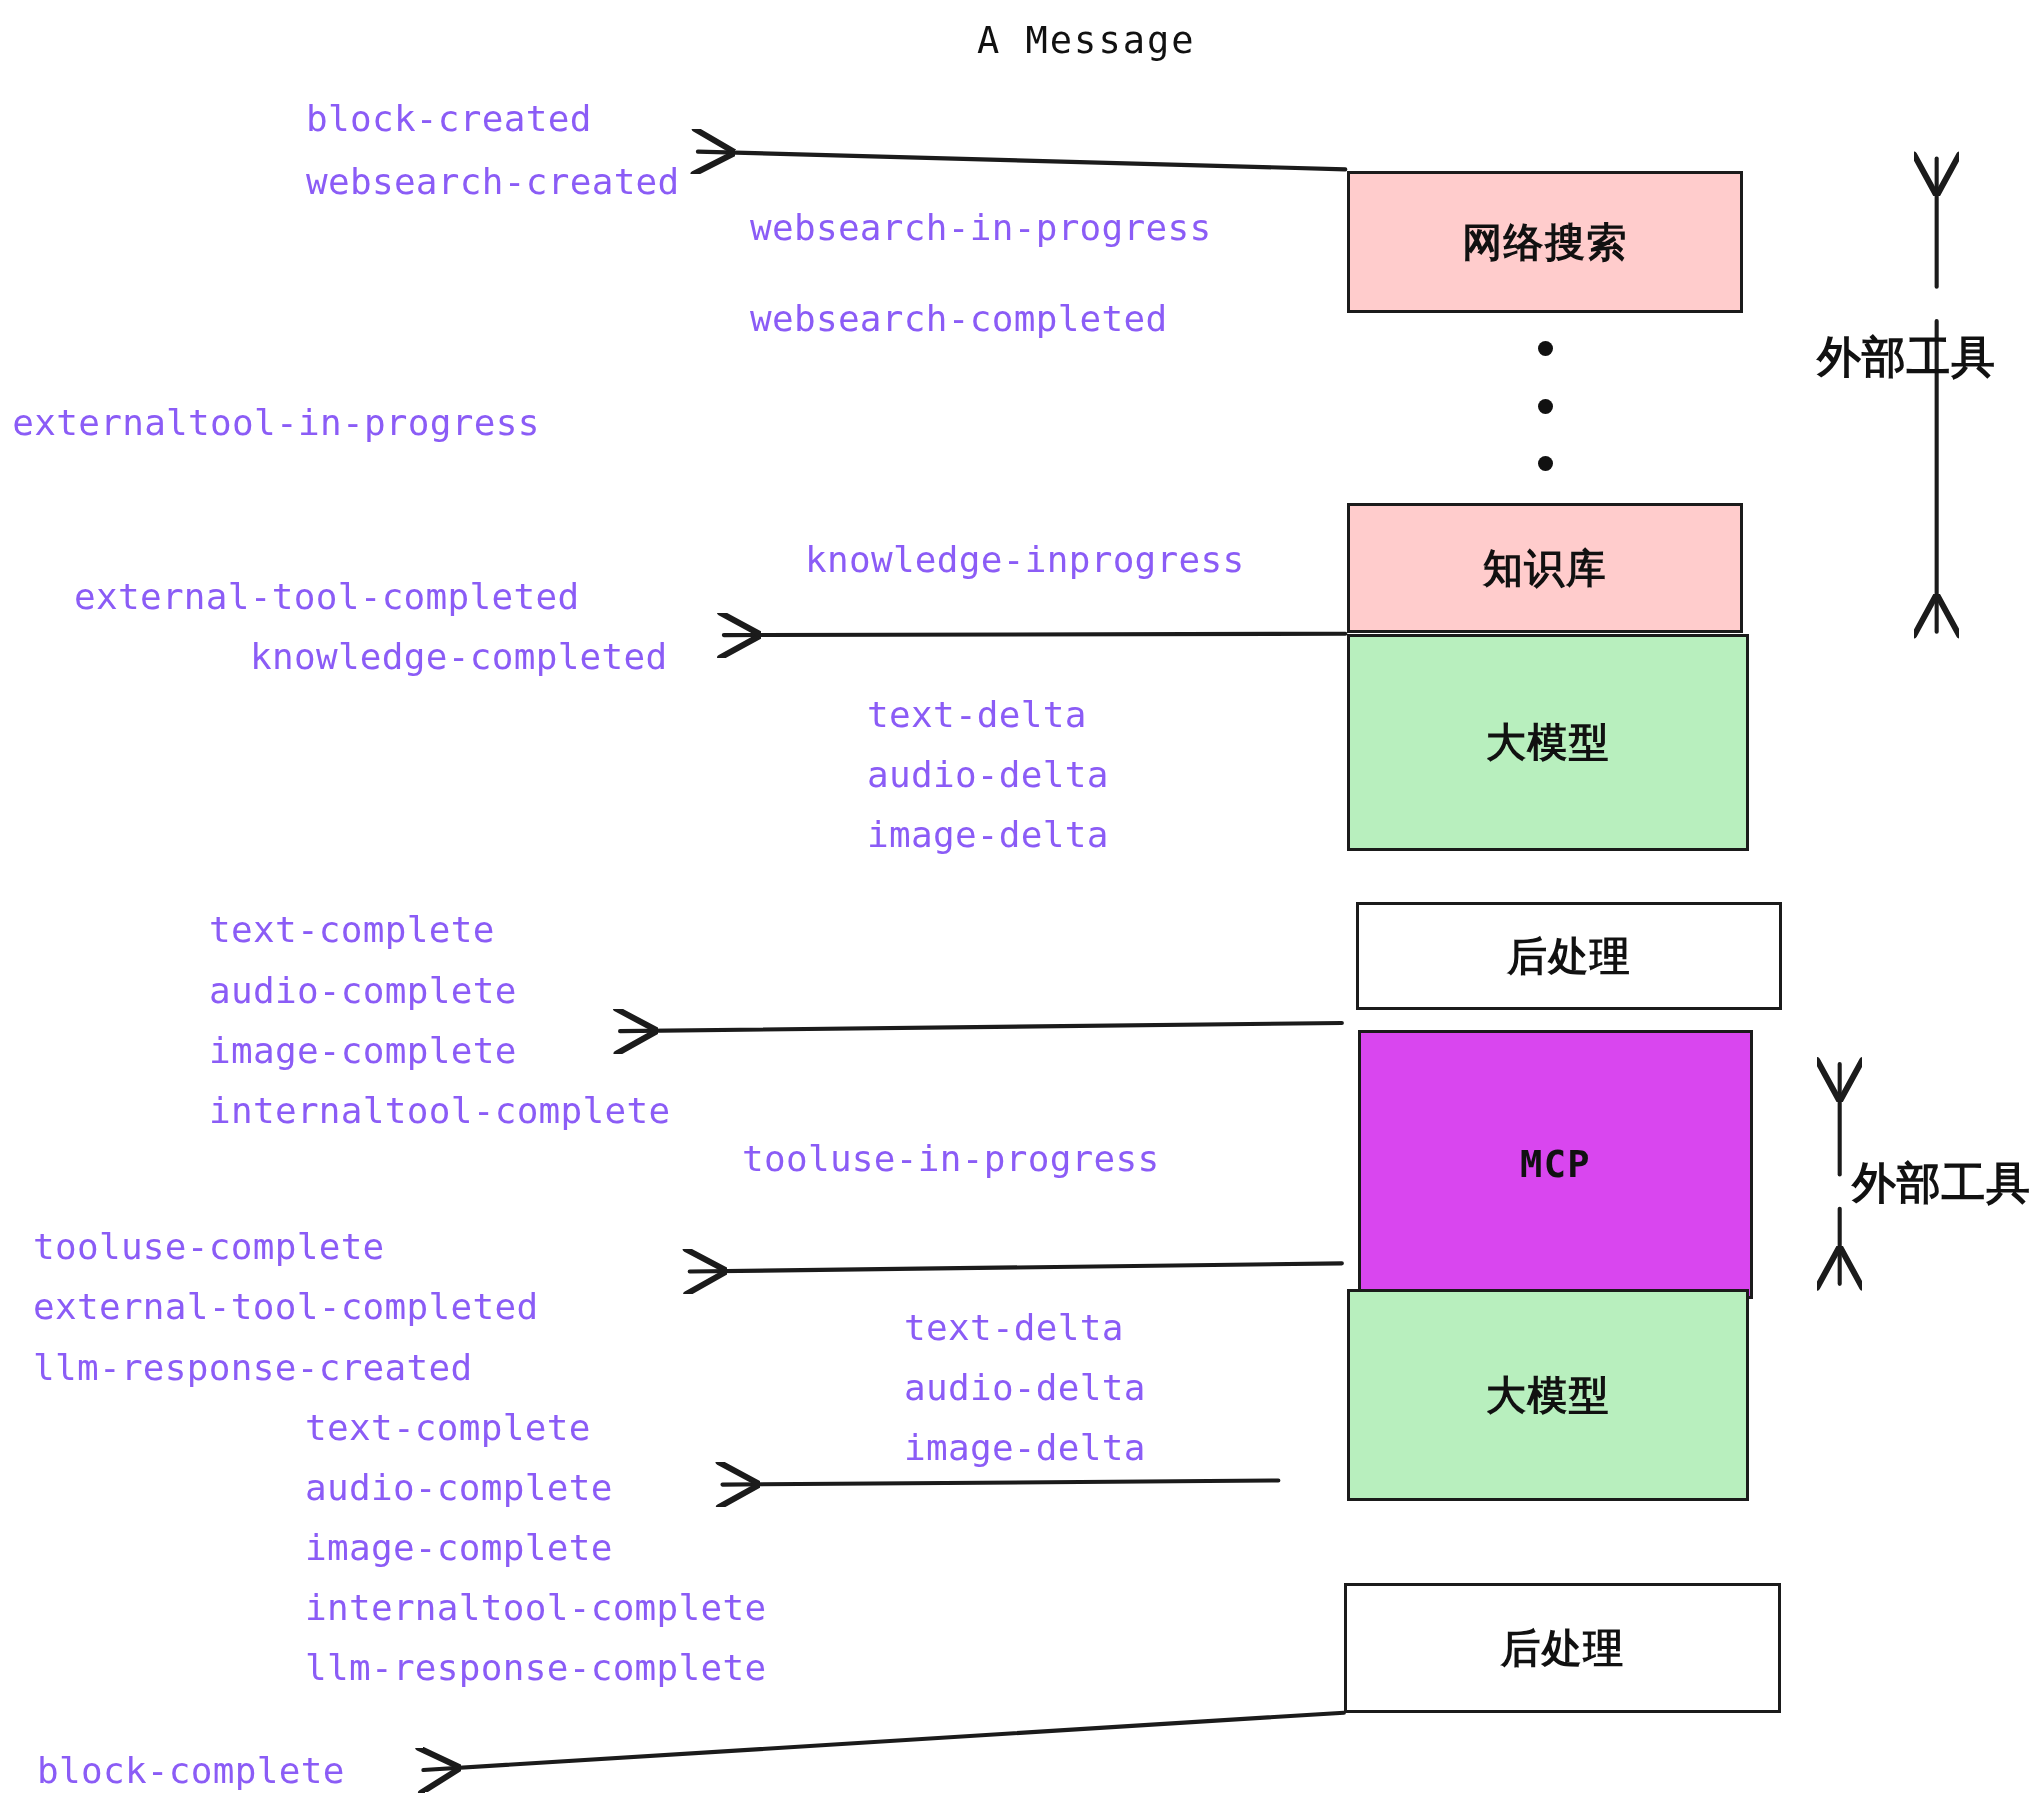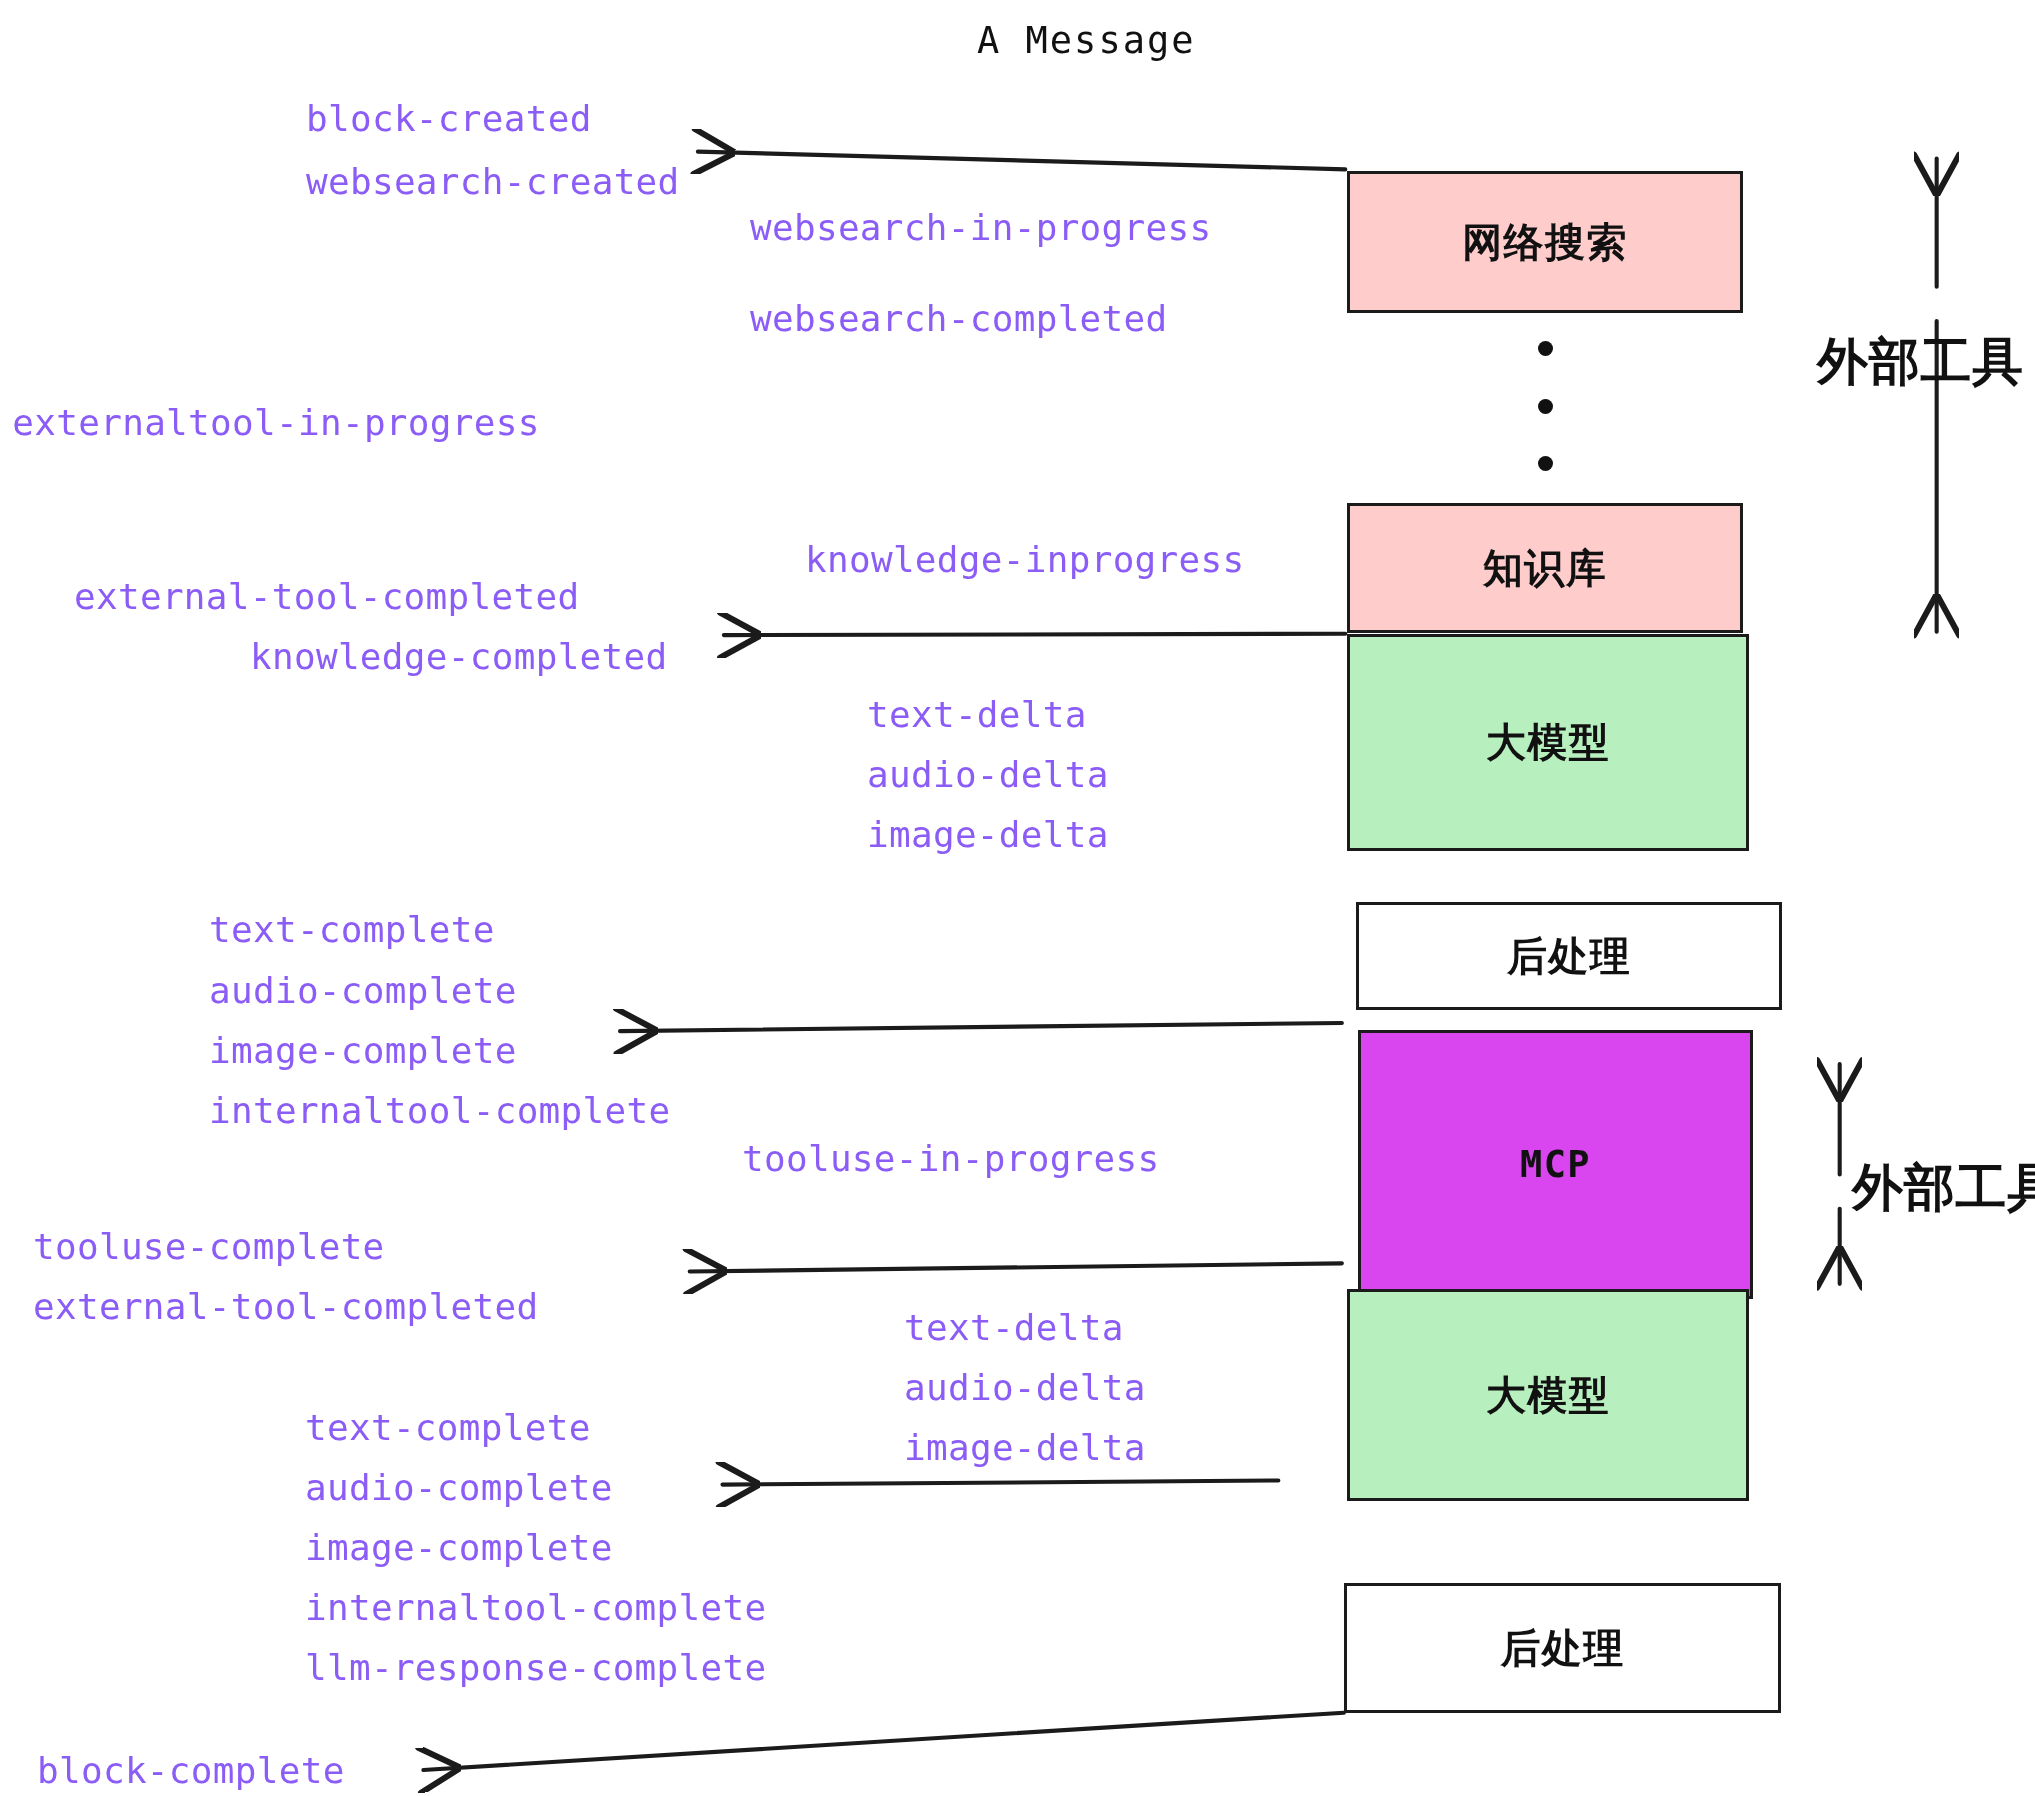--- a/index.html
+++ b/index.html
@@ -50,21 +50,21 @@
   }
   .node.mono{
     font-family:"DejaVu Sans Mono","Liberation Mono",monospace;
     font-weight:700;
     font-size:37px;
   }
   
   .sidelabel{
     position:absolute;
     font-family:"DejaVu Sans","Liberation Sans",sans-serif;
-    font-size:51px;
+    font-size:44px;
     font-weight:600;
     color:#111111;
     white-space:nowrap;
     letter-spacing:0.7px;
   }
   
   .vdots{
     position:absolute;
     display:flex;
     flex-direction:column;
@@ -200,20 +200,21 @@
   <div class="evt" style="left:209px; top:1033px;">image-complete</div>
 
   <div class="evt" style="left:209px; top:1093px;">internaltool-complete</div>
 
   <div class="evt" style="left:742px; top:1141px;">tooluse-in-progress</div>
 
   <div class="evt" style="left:33px; top:1229px;">tooluse-complete</div>
 
   <div class="evt" style="left:33px; top:1289px;">external-tool-completed</div>
 
+  <div class="evt" style="left:33px; top:1350px;">llm-response-created</div>
 
   <div class="evt" style="left:904px; top:1310px;">text-delta</div>
 
   <div class="evt" style="left:904px; top:1370px;">audio-delta</div>
 
   <div class="evt" style="left:904px; top:1430px;">image-delta</div>
 
   <div class="evt" style="left:305px; top:1410px;">text-complete</div>
 
   <div class="evt" style="left:305px; top:1470px;">audio-complete</div>

